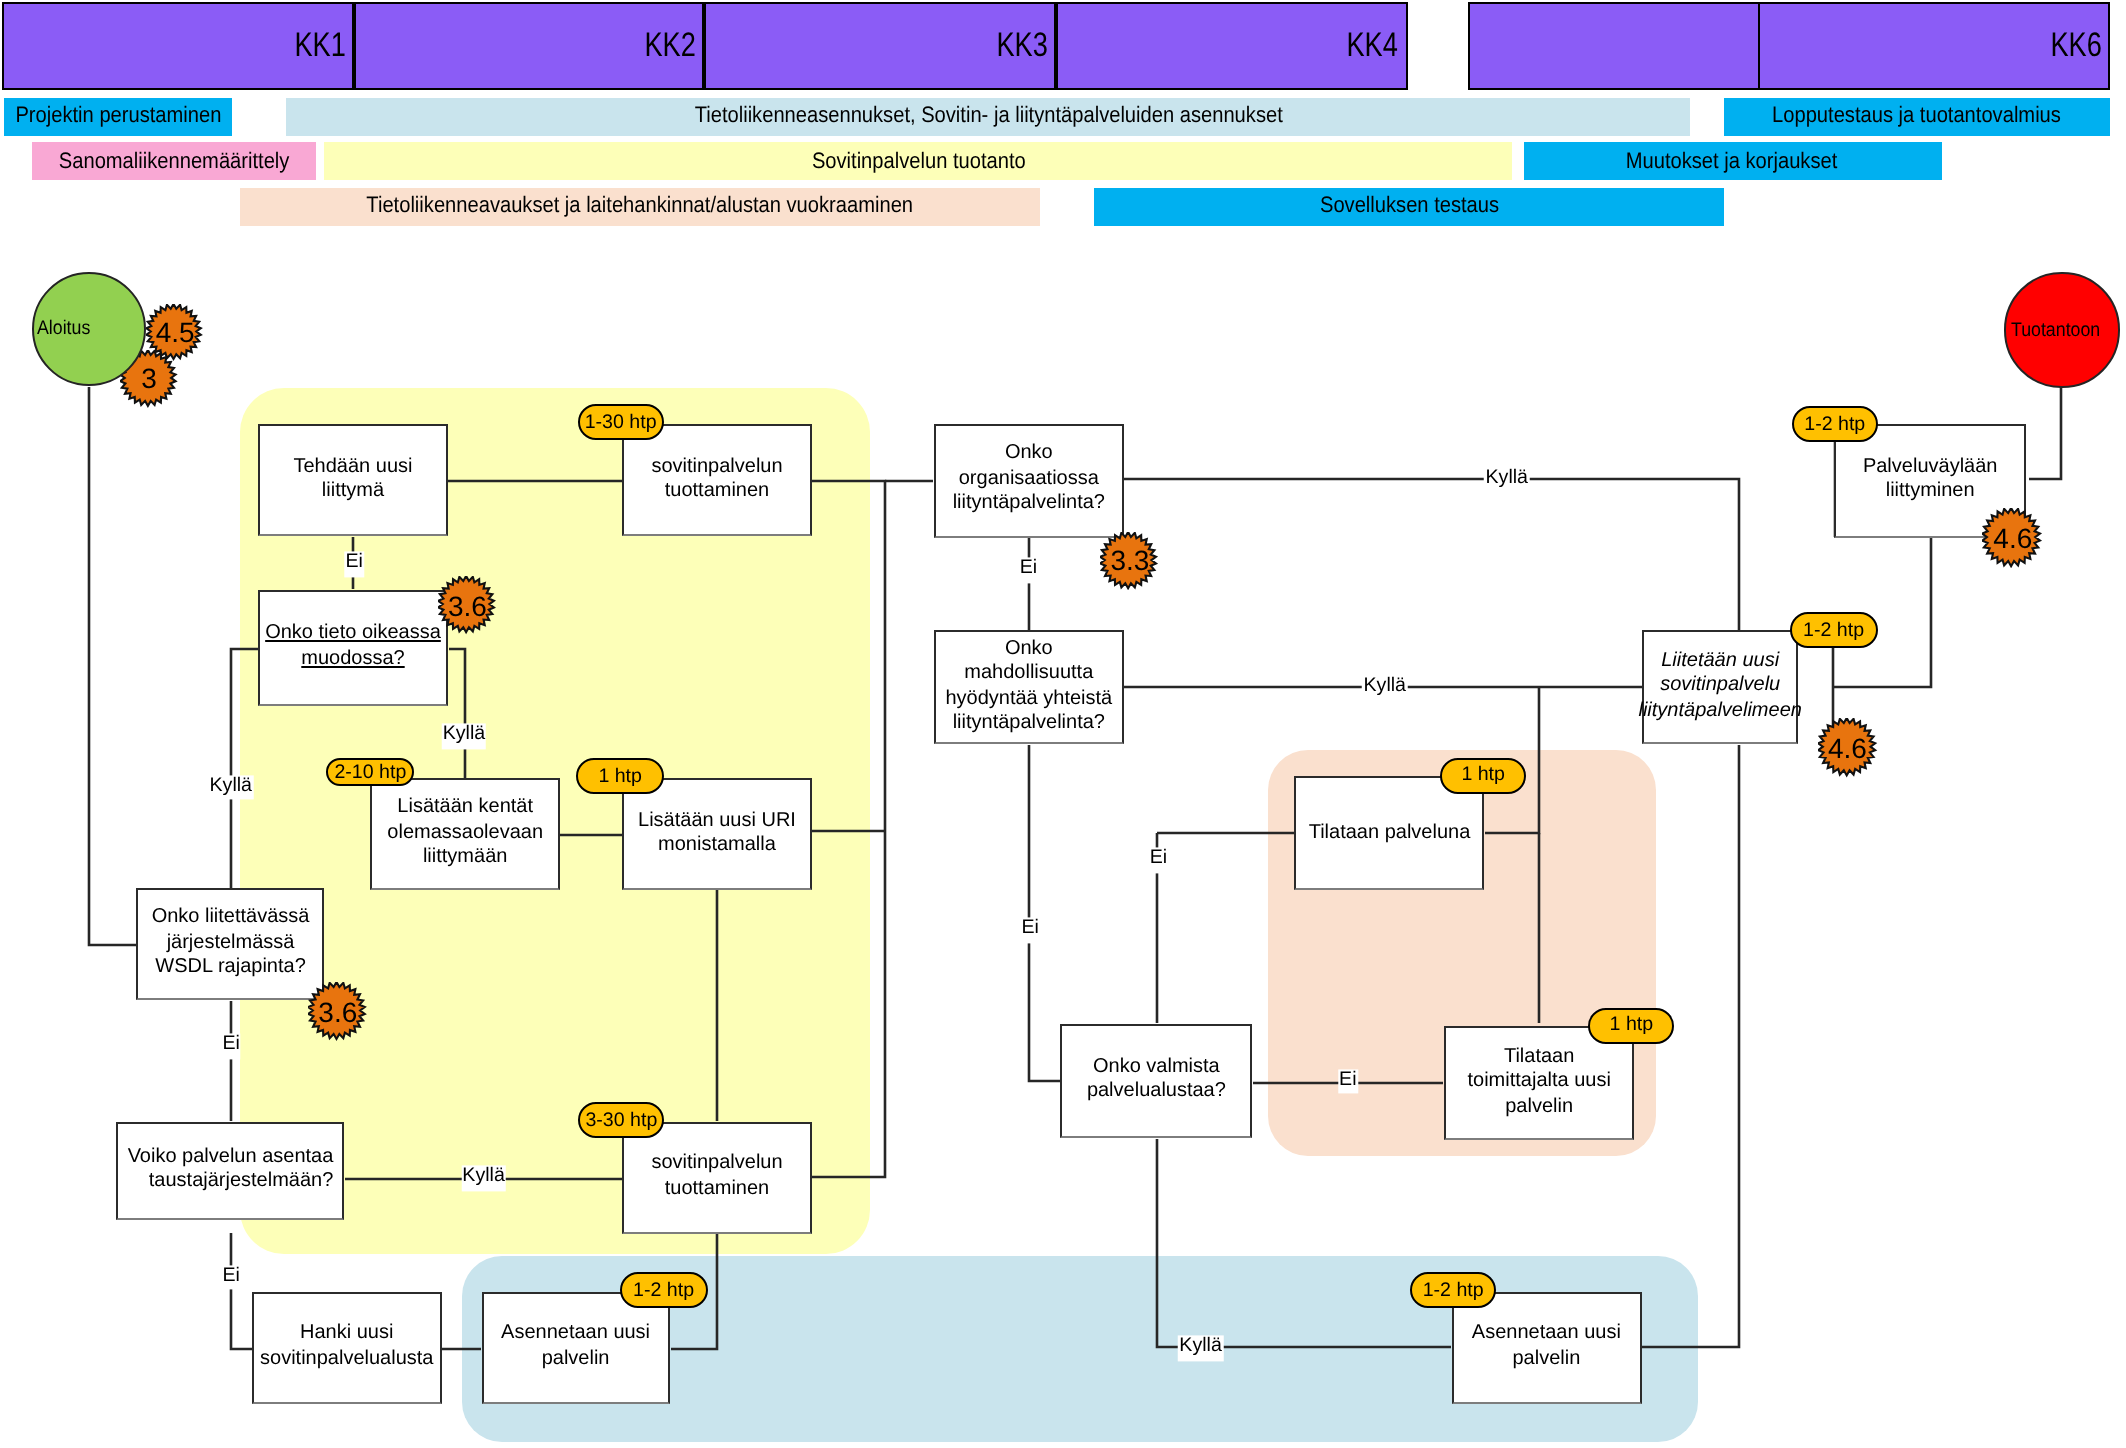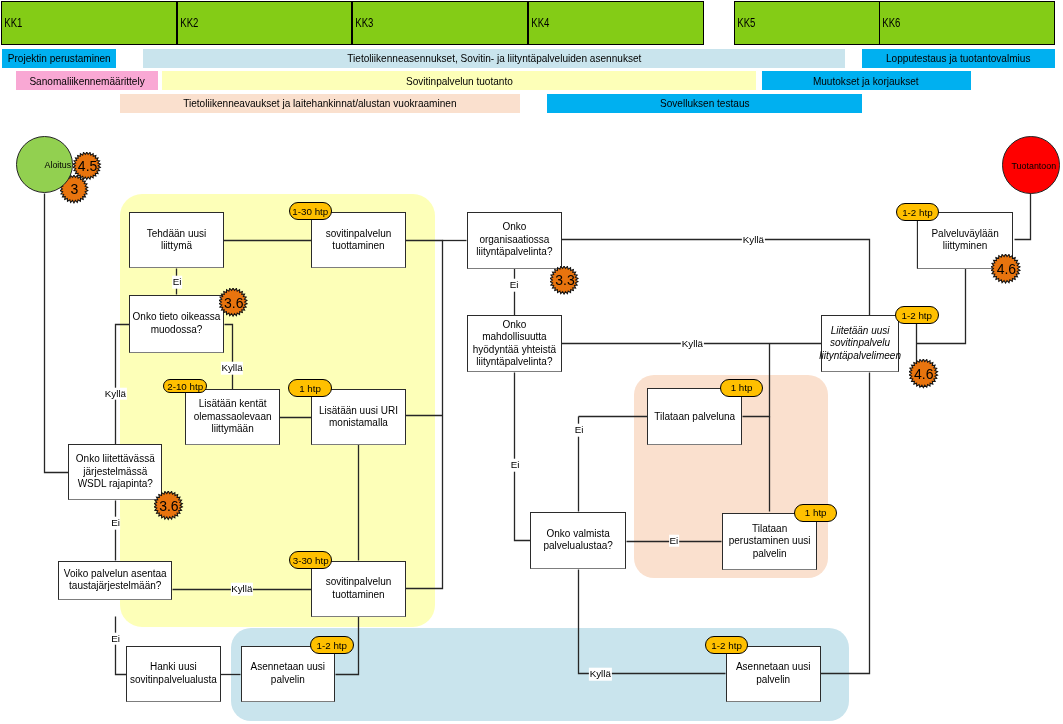--- a/index.html
+++ b/index.html
@@ -1,42 +1,42 @@
 <!DOCTYPE html>
 <html><head>
 <meta charset="utf-8">
 <style>
   html,body{margin:0;padding:0;background:#ffffff;}
   body{width:1063px;height:724px;overflow:hidden;
        font-family:"Liberation Sans",sans-serif;color:#000;}
   #stage{position:relative;width:1063px;height:724px;background:#fff;}
 
   
-  .kk{position:absolute;top:1px;height:44px;background:#84cc16;
+  .kk{position:absolute;top:1px;height:44px;background:#8b5cf6;
       border:1.4px solid #000;box-sizing:border-box;
-      display:flex;align-items:center;justify-content:flex-start;
-      font-size:12px;}
+      display:flex;align-items:center;justify-content:flex-end;
+      font-size:17px;}
   .kk > span{display:inline-block;transform:scaleX(0.8);}
   .phase{position:absolute;height:19px;box-sizing:border-box;
          display:flex;align-items:center;justify-content:center;
          font-size:11.2px;white-space:nowrap;}
   .phase > span{display:inline-block;transform:scaleX(0.9);}
 
   
   .zone{position:absolute;z-index:1;}
 
   
   .node{position:absolute;background:#fff;border:1.2px solid #2b2b2b;
         border-bottom-color:#7d7d7d;
         box-sizing:border-box;display:flex;align-items:center;
         justify-content:center;text-align:center;font-size:10px;
         line-height:12.6px;z-index:6;white-space:pre-line;}
   .term{position:absolute;border:1.2px solid #242424;border-radius:50%;
         box-sizing:border-box;display:flex;align-items:center;
-        justify-content:flex-end;font-size:9.9px;z-index:11;}
+        justify-content:flex-start;font-size:9.9px;z-index:11;}
   .term > span{display:inline-block;transform:scaleX(0.9);}
   .badge{position:absolute;background:#FFC000;border:1.15px solid #000;
          box-sizing:border-box;display:flex;
          align-items:center;justify-content:center;font-size:9.8px;
          z-index:9;white-space:nowrap;}
   .star{position:absolute;z-index:10;}
   .star > svg{position:absolute;left:0;top:0;}
   .star > span{position:absolute;left:0;top:0;width:100%;height:100%;
         display:flex;align-items:center;justify-content:center;
         font-size:14px;}
@@ -138,50 +138,50 @@
       <div class="term" style="left: 16.1px; top: 136.3px; width: 57.2px; height: 57.2px; background: rgb(146, 208, 80);">
         <span>Aloitus</span>
       </div>
       <div class="term" style="left: 1002px; top: 136.3px; width: 57.5px; height: 57.5px; background: rgb(255, 0, 0);">
         <span>Tuotantoon</span>
       </div>
       <div class="node" style="left: 129.3px; top: 212.3px; width: 94.4px; height: 55.6px;">Tehdään uusi
 liittymä</div>
       <div class="node" style="left: 311.3px; top: 212.3px; width: 94.4px; height: 55.6px;">sovitinpalvelun
 tuottaminen</div>
-      <div class="node" style="left: 129.3px; top: 294.5px; width: 94.4px; height: 58px;">Onko tieto oikeassa
+      <div class="node" style="left: 129.3px; top: 294.5px; width: 94.4px; height: 58px; text-decoration: underline;">Onko tieto oikeassa
 muodossa?</div>
       <div class="node" style="left: 185.4px; top: 389.3px; width: 94.4px; height: 55.6px;">Lisätään kentät
 olemassaolevaan
 liittymään</div>
       <div class="node" style="left: 311.3px; top: 389.3px; width: 94.4px; height: 55.6px;">Lisätään uusi URI
 monistamalla</div>
       <div class="node" style="left: 68.1px; top: 444.1px; width: 94.4px; height: 55.6px; text-align: center;">Onko liitettävässä
 järjestelmässä
 WSDL rajapinta?</div>
-      <div class="node" style="left: 58.1px; top: 560.8px; width: 114.3px; height: 39px;">Voiko palvelun asentaa
+      <div class="node" style="left: 58.1px; top: 560.8px; width: 114.3px; height: 49px; text-align: right;">Voiko palvelun asentaa
 taustajärjestelmään?</div>
       <div class="node" style="left: 311.3px; top: 561px; width: 94.4px; height: 55.6px;">sovitinpalvelun
 tuottaminen</div>
       <div class="node" style="left: 126.2px; top: 646.1px; width: 94.4px; height: 55.6px;">Hanki uusi
 sovitinpalvelualusta</div>
       <div class="node" style="left: 240.6px; top: 646.1px; width: 94.4px; height: 55.6px;">Asennetaan uusi
 palvelin</div>
       <div class="node" style="left: 467px; top: 211.6px; width: 94.8px; height: 57px;">Onko
 organisaatiossa
 liityntäpalvelinta?</div>
       <div class="node" style="left: 467px; top: 315.3px; width: 94.8px; height: 57px;">Onko
 mahdollisuutta
 hyödyntää yhteistä
 liityntäpalvelinta?</div>
       <div class="node" style="left: 530.3px; top: 511.5px; width: 95.8px; height: 57.6px;">Onko valmista
 palvelualustaa?</div>
       <div class="node" style="left: 647.3px; top: 388.2px; width: 94.9px; height: 57.3px;">Tilataan palveluna</div>
       <div class="node" style="left: 721.8px; top: 512.8px; width: 95.6px; height: 57.3px;">Tilataan
-perustaminen uusi
+toimittajalta uusi
 palvelin</div>
       <div class="node" style="left: 725.7px; top: 645.7px; width: 95px; height: 56.5px;">Asennetaan uusi
 palvelin</div>
       <div class="node" style="left: 821.1px; top: 315.2px; width: 78px; height: 57px; font-style: italic;">Liitetään uusi
 sovitinpalvelu
 liityntäpalvelimeen</div>
       <div class="node" style="left: 917.3px; top: 211.6px; width: 95.6px; height: 57.1px;">Palveluväylään
 liittyminen</div>
       <div class="badge" style="left: 288.5px; top: 202px; width: 43.6px; height: 18.2px; border-radius: 9.1px;">1-30 htp</div>
       <div class="badge" style="left: 163.4px; top: 379.2px; width: 43.6px; height: 14px; border-radius: 9.1px;">2-10 htp</div>

